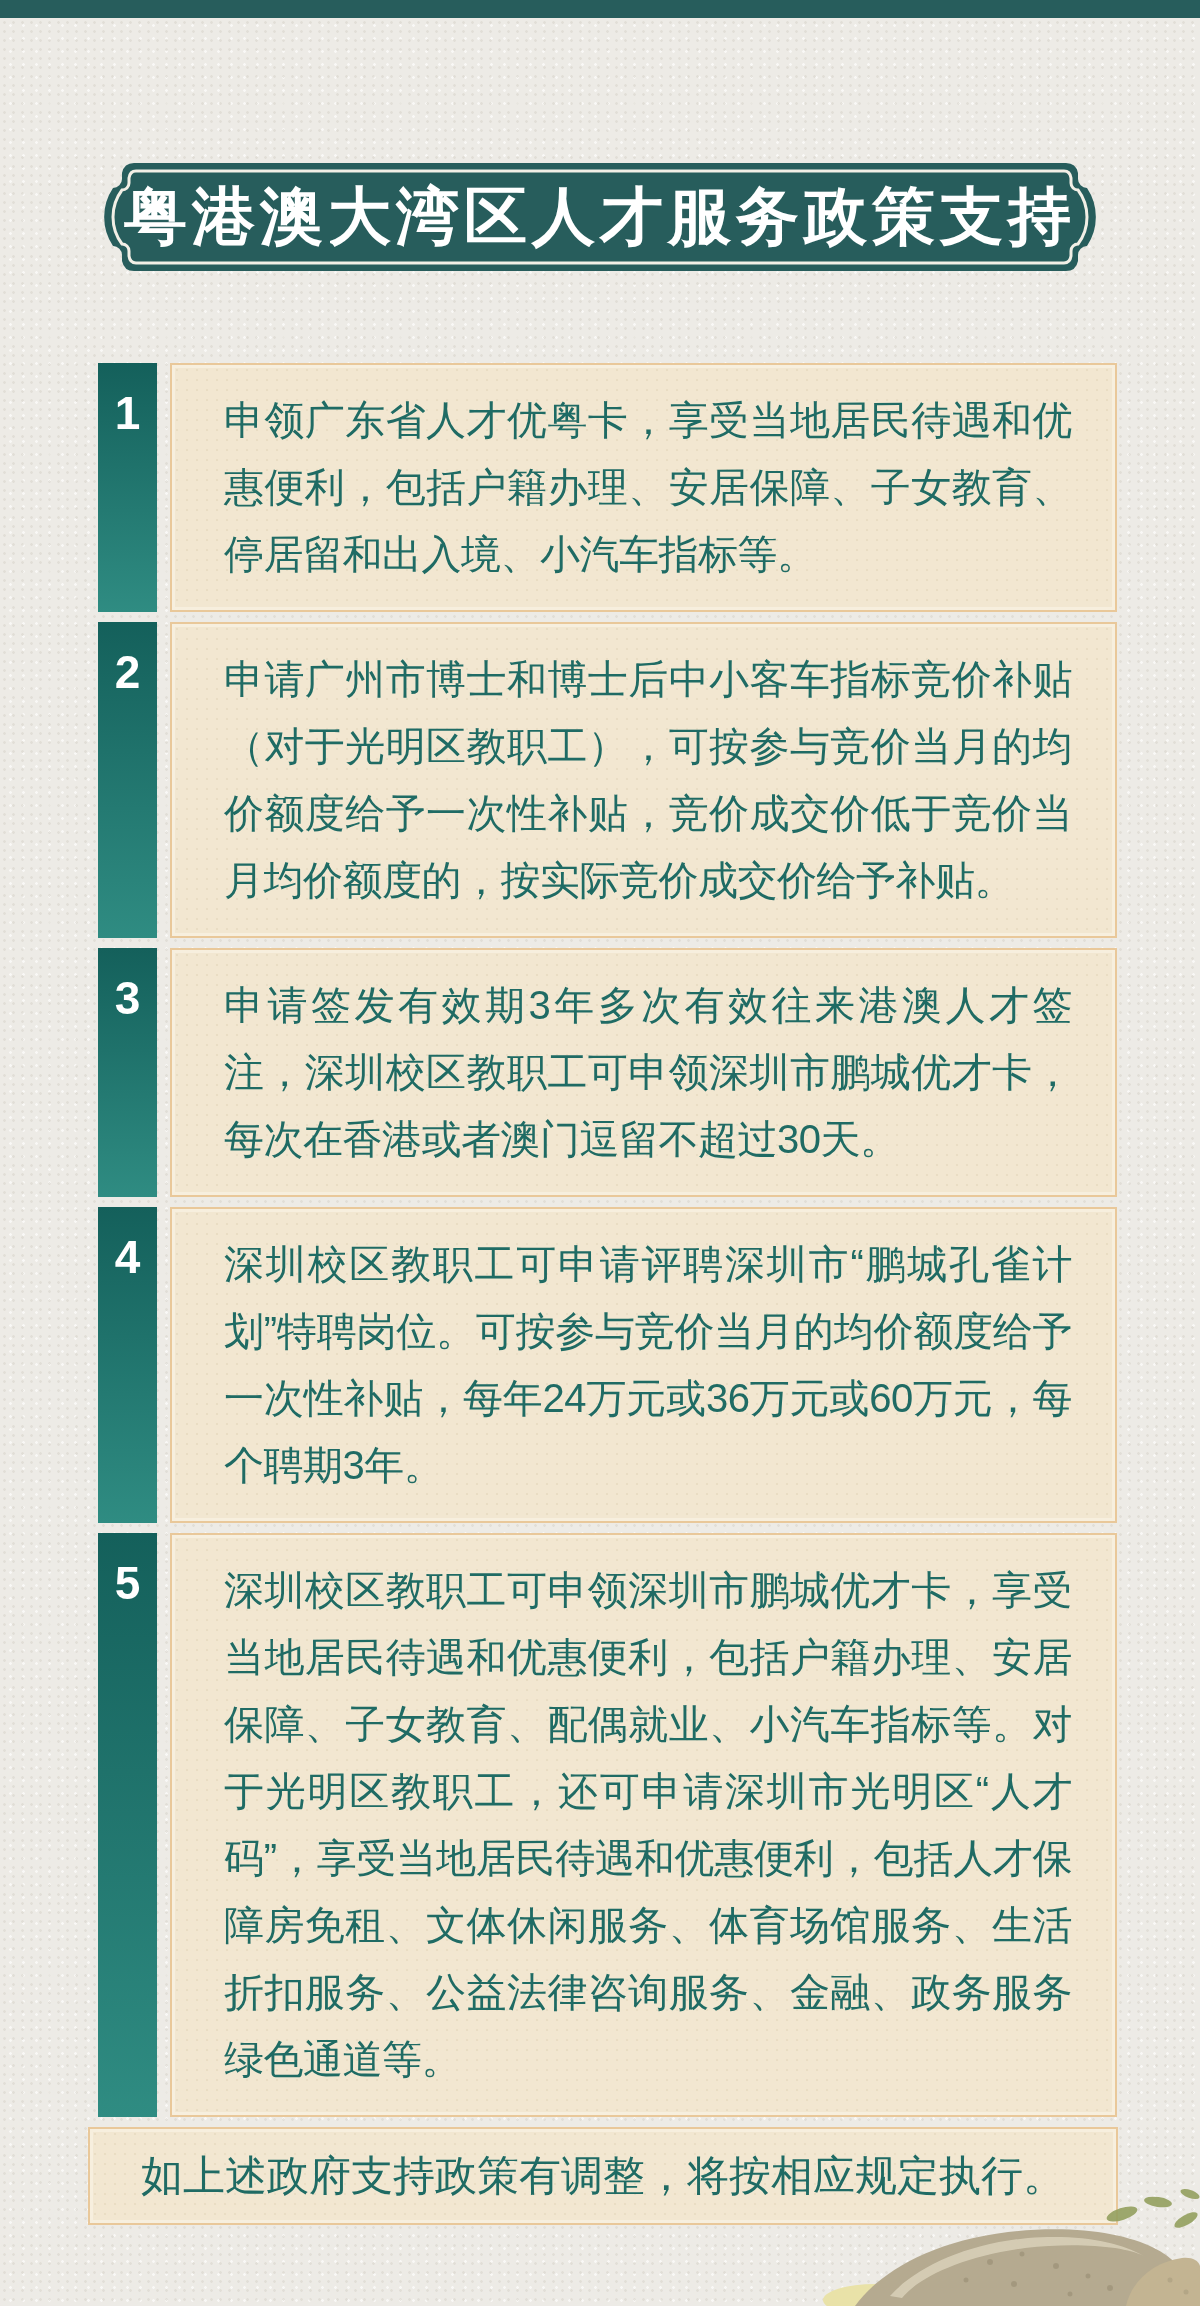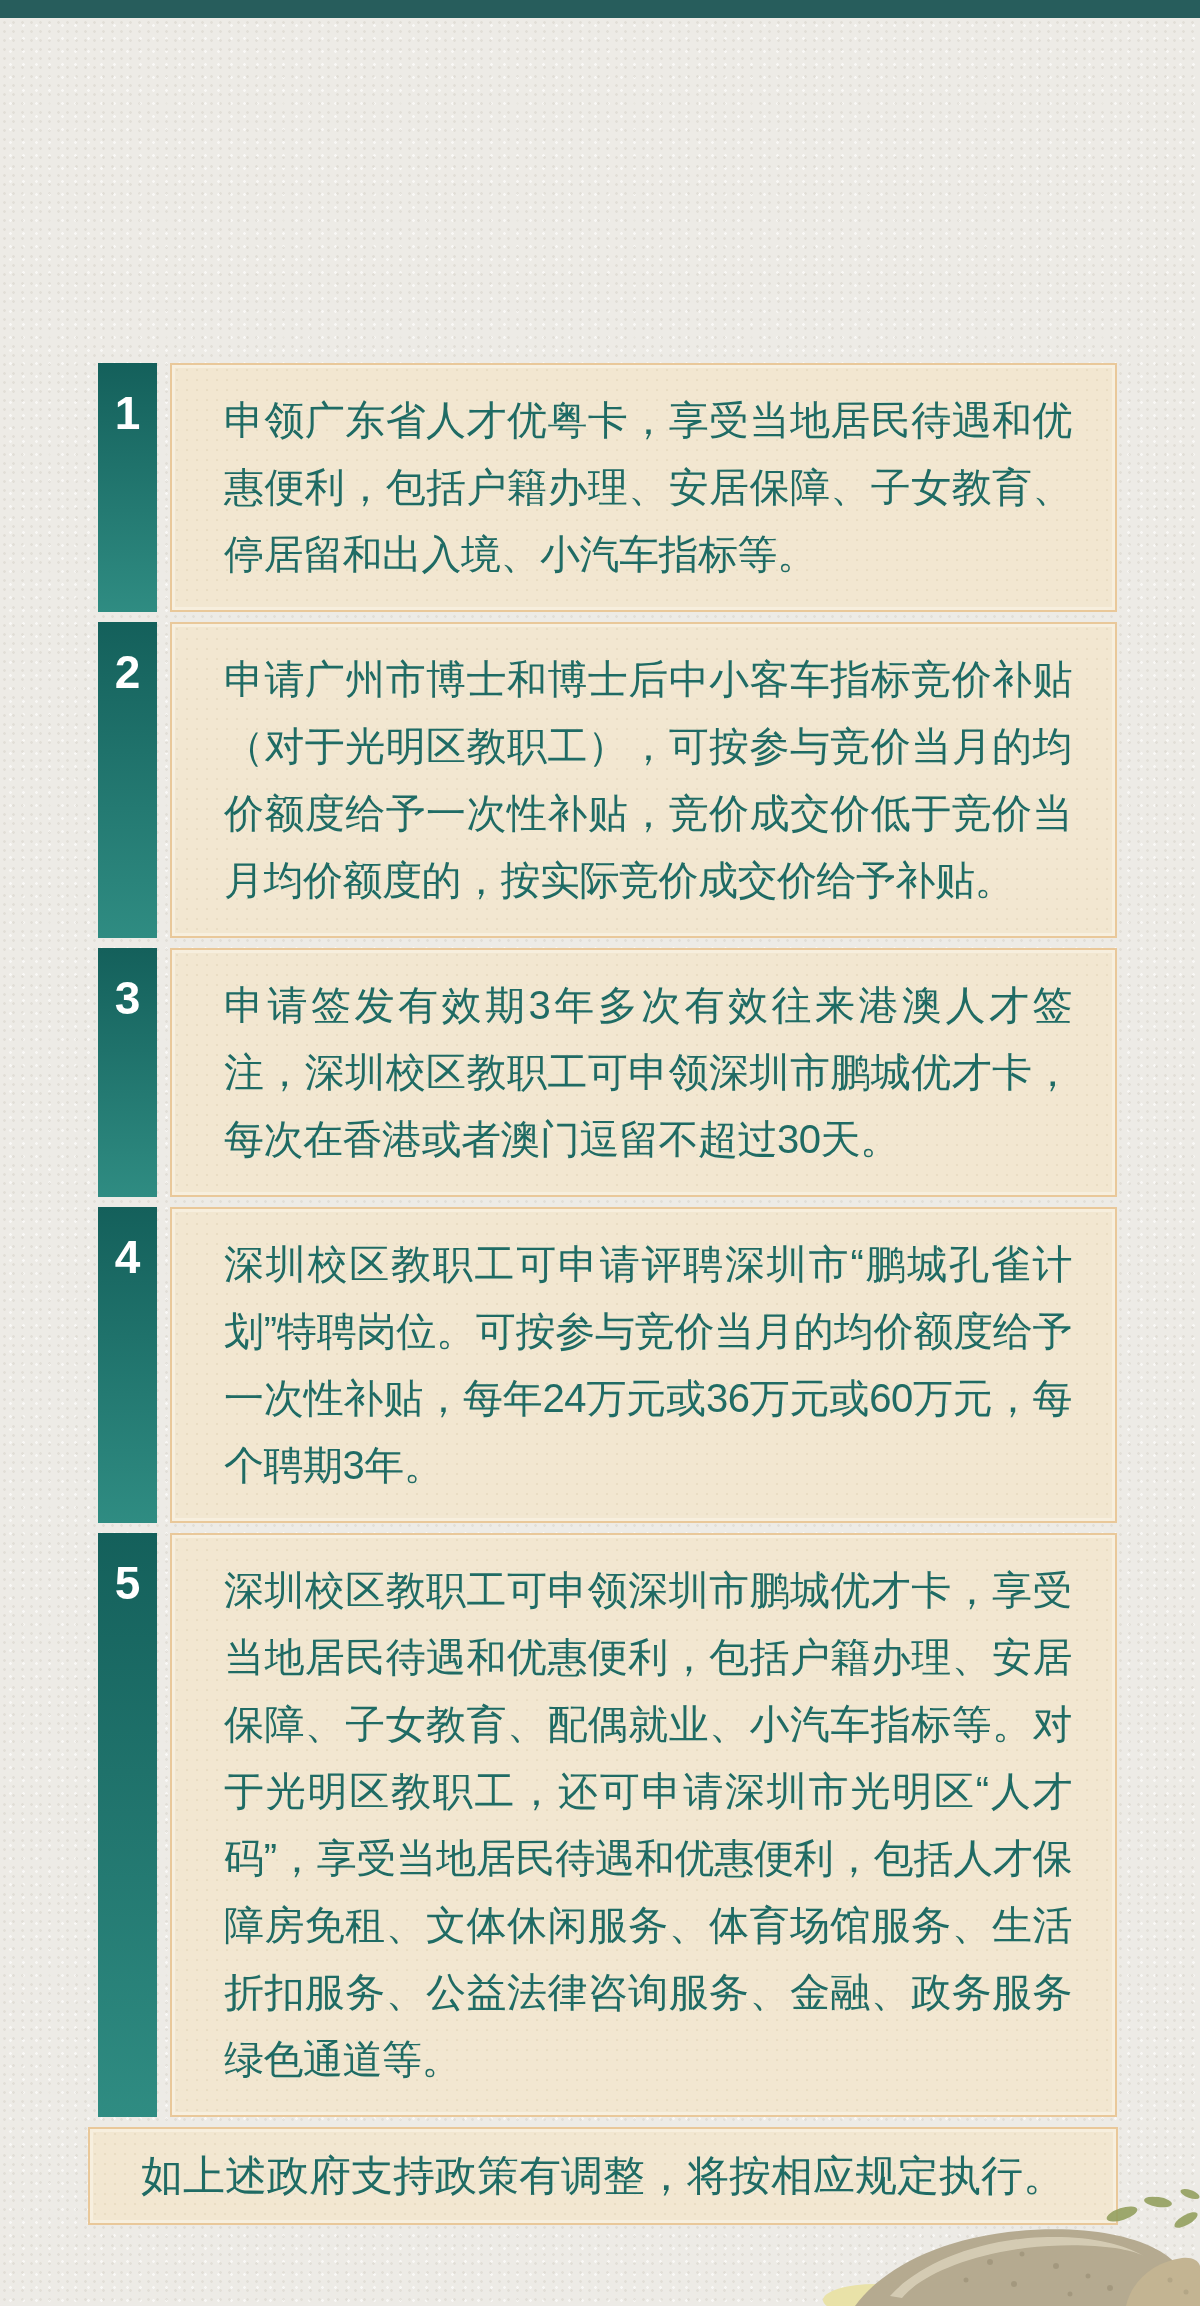--- a/index.html
+++ b/index.html
@@ -79,20 +79,35 @@
   
   .decor{position:absolute;right:0;bottom:0;}
 </style>
 </head>
 <body>
 
 <div class="page">
 
   <div class="top-strip"></div>
 
+  <div class="banner">
+    <svg width="992" height="112" viewBox="0 0 992 112">
+      <path d="M 30 2 L 962 2 Q 972 2 974 12 L 974 18
+               A 9 9 0 0 0 983 27 A 52 52 0 0 1 983 85 A 9 9 0 0 0 974 94
+               L 974 100 Q 972 110 962 110 L 30 110 Q 20 110 18 100 L 18 94
+               A 9 9 0 0 0 9 85 A 52 52 0 0 1 9 27 A 9 9 0 0 0 18 18
+               L 18 12 Q 20 2 30 2 Z" fill="#275d5c"></path>
+      <path d="M 32 10 L 960 10 Q 966 10 967 17 L 967 22
+               A 7 7 0 0 0 974 29 A 45 45 0 0 1 974 83 A 7 7 0 0 0 967 90
+               L 967 95 Q 966 102 960 102 L 32 102 Q 26 102 25 95 L 25 90
+               A 7 7 0 0 0 18 83 A 45 45 0 0 1 18 29 A 7 7 0 0 0 25 22
+               L 25 17 Q 26 10 32 10 Z" fill="none" stroke="#f2efe6" stroke-width="3"></path>
+    </svg>
+    <div class="title">粤港澳大湾区人才服务政策支持</div>
+  </div>
 
   <div class="content" id="items">
 
     <div class="item">
       <div class="num">1</div>
       <div class="txt">
         <p>申领广东省人才优粤卡，享受当地居民待遇和优惠便利，包括户籍办理、安居保障、子女教育、停居留和出入境、小汽车指标等。</p>
       </div>
     </div>
 

